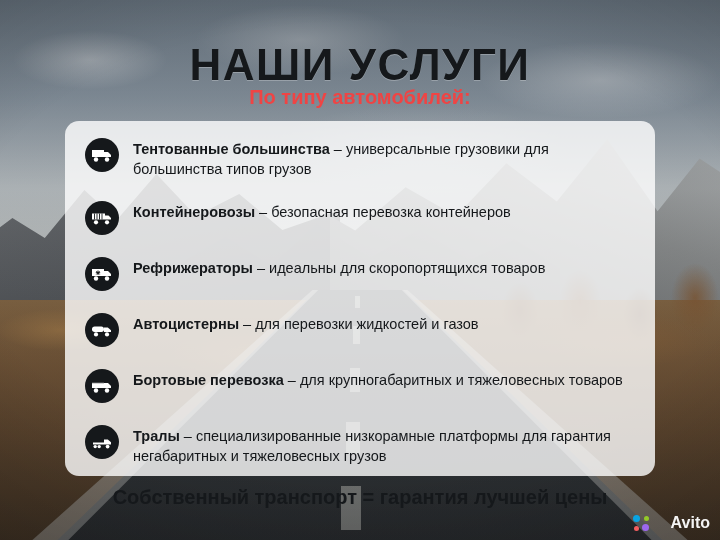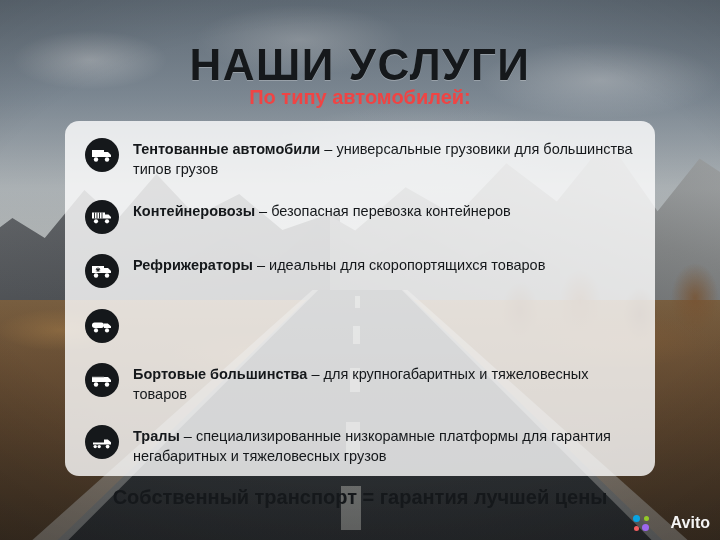--- a/index.html
+++ b/index.html
@@ -201,21 +201,21 @@
       <div class="row">
         <span class="badge">
           <svg width="22" height="16" viewBox="0 0 22 16" aria-hidden="true">
             <path d="M1 3 h12 v7 h-12 z" fill="#fff"></path>
             <path d="M13 5 h4 l3 3 v2 h-7 z" fill="#fff"></path>
             <circle cx="5" cy="12.5" r="2.2" fill="#fff"></circle>
             <circle cx="16" cy="12.5" r="2.2" fill="#fff"></circle>
           </svg>
         </span>
         <div class="row-text">
-          <b>Тентованные автомобили</b><span> – </span><span>универсальные грузовики для большинства типов грузов</span>
+          <b>Тентованные большинства</b><span> – </span><span>универсальные грузовики для большинства типов грузов</span>
         </div>
       </div>
 
       <div class="row">
         <span class="badge">
           <svg width="22" height="16" viewBox="0 0 22 16" aria-hidden="true">
             <path d="M1 3.5 h13 v6 h-13 z" fill="#fff"></path>
             <g stroke="#15181b" stroke-width="0.9">
               <path d="M3.5 3.5 v6 M6 3.5 v6 M8.5 3.5 v6 M11 3.5 v6"></path>
             </g>
@@ -248,34 +248,37 @@
 
       <div class="row">
         <span class="badge">
           <svg width="22" height="16" viewBox="0 0 22 16" aria-hidden="true">
             <rect x="1" y="4.5" width="12" height="5.5" rx="2.7" fill="#fff"></rect>
             <path d="M13 5.5 h3.8 l3.2 2.7 v1.8 h-7 z" fill="#fff"></path>
             <circle cx="5" cy="12.4" r="2.1" fill="#fff"></circle>
             <circle cx="16" cy="12.4" r="2.1" fill="#fff"></circle>
           </svg>
         </span>
+        <div class="row-text">
+          <b>Автоцистерны</b><span> – </span><span>для перевозки жидкостей и газов</span>
+        </div>
       </div>
 
       <div class="row">
         <span class="badge">
           <svg width="22" height="16" viewBox="0 0 22 16" aria-hidden="true">
             <path d="M1 6 h12 v4 h-12 z" fill="#fff"></path>
             <path d="M1 4.8 h12 v1 h-12 z" fill="#fff"></path>
             <path d="M13 5 h4 l3 3 v2 h-7 z" fill="#fff"></path>
             <circle cx="5" cy="12.5" r="2.2" fill="#fff"></circle>
             <circle cx="16" cy="12.5" r="2.2" fill="#fff"></circle>
           </svg>
         </span>
         <div class="row-text">
-          <b>Бортовые большинства</b><span> – </span><span>для крупногабаритных и тяжеловесных товаров</span>
+          <b>Бортовые перевозка</b><span> – </span><span>для крупногабаритных и тяжеловесных товаров</span>
         </div>
       </div>
 
       <div class="row">
         <span class="badge">
           <svg width="22" height="16" viewBox="0 0 22 16" aria-hidden="true">
             <path d="M2 8.5 h11 v2 h-11 z" fill="#fff"></path>
             <path d="M13 5.5 h3.8 l3.2 2.7 v2.3 h-7 z" fill="#fff"></path>
             <circle cx="4.2" cy="12.6" r="1.7" fill="#fff"></circle>
             <circle cx="8.2" cy="12.6" r="1.7" fill="#fff"></circle>

